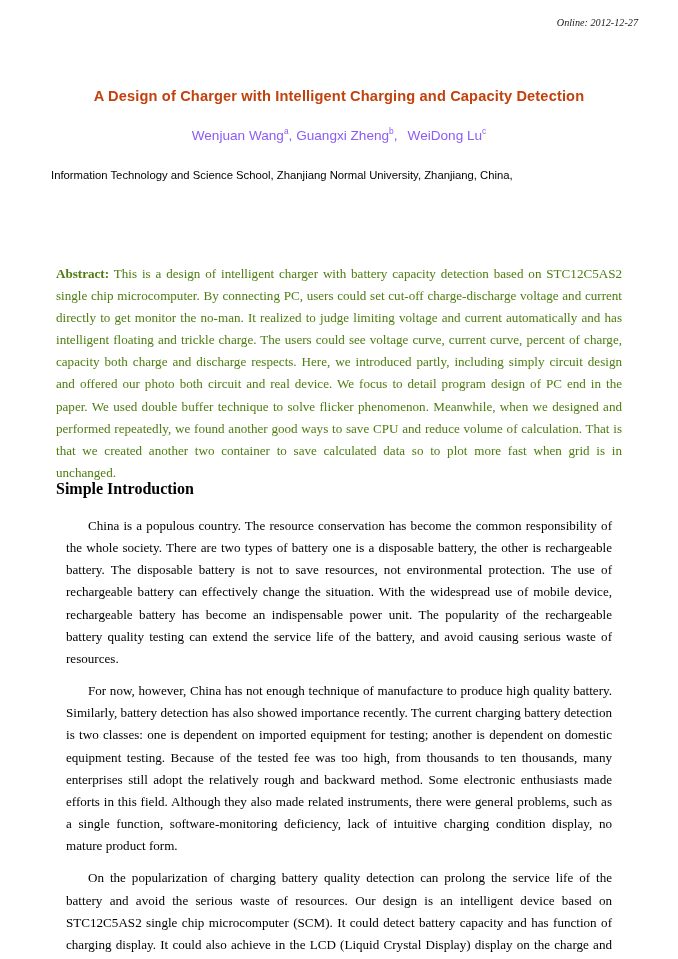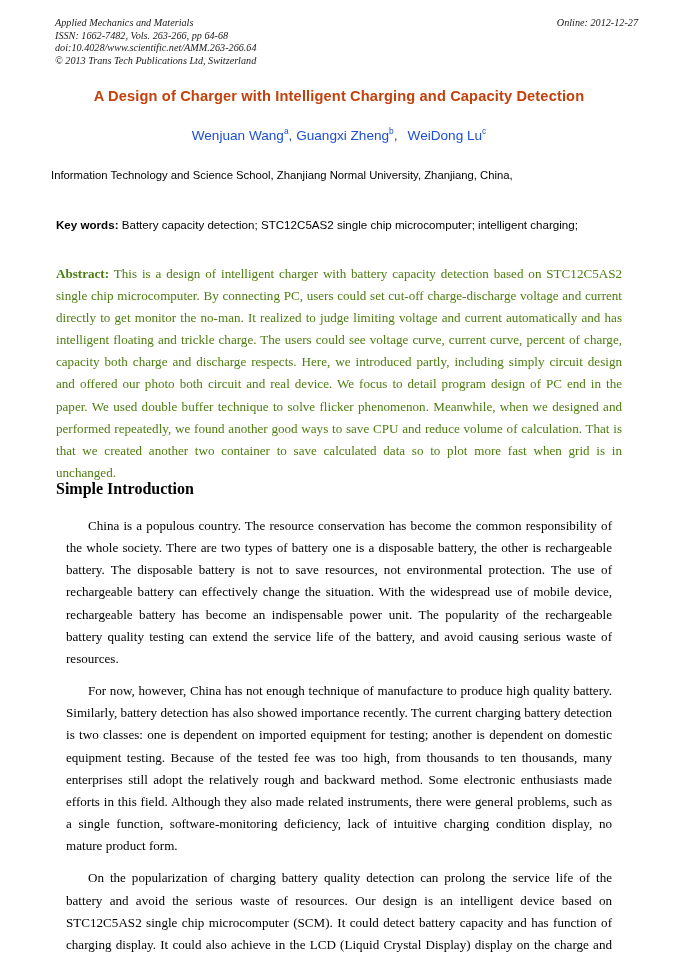--- a/index.html
+++ b/index.html
@@ -69,21 +69,21 @@
 
   
   .authors {
     position: absolute;
     top: 128px;
     left: 50px;
     right: 50px;
     text-align: center;
     font-family: "Liberation Sans", "DejaVu Sans", sans-serif;
     font-size: 13.6px;
-    color: #1d4ed8;
+    color: #8b5cf6;
   }
   .authors sup {
     font-size: 8.4px;
     vertical-align: super;
     line-height: 0;
   }
   .authors .gap {
     display: inline-block;
     width: 10px;
   }
@@ -174,39 +174,32 @@
     text-indent: 22px;
   }
 </style>
 </head>
 <body>
 
 <div class="page">
 
   <div class="journal-header clearfix">
     <div class="hdr-right">Online: 2012-12-27</div>
-    <div class="hdr-left">
-      <div class="line">Applied Mechanics and Materials</div>
-      <div class="line">ISSN: 1662-7482, Vols. 263-266, pp 64-68</div>
-      <div class="line">doi:10.4028/www.scientific.net/AMM.263-266.64</div>
-      <div class="line">© 2013 Trans Tech Publications Ltd, Switzerland</div>
-    </div>
   </div>
 
   <div class="paper-title">A Design of Charger with Intelligent Charging and Capacity Detection</div>
 
   <div class="authors">
     <span>Wenjuan Wang</span><sup>a</sup><span>, </span><span>Guangxi Zheng</span><sup>b</sup><span>,</span><span class="gap"></span><span>WeiDong Lu</span><sup>c</sup>
   </div>
 
   <div class="affiliation">
     <span>Information Technology and Science School, Zhanjiang Normal University, Zhanjiang, China,</span>
   </div>
 
-  <div class="keywords"><b>Key words:</b><span> Battery capacity detection; STC12C5AS2 single chip microcomputer; intelligent charging;</span></div>
 
   <div class="abstract"><b>Abstract:</b><span> This is a design of intelligent charger with battery capacity detection based on STC12C5AS2 single chip microcomputer. By connecting PC, users could set cut-off charge-discharge voltage and current directly to get monitor the no-man. It realized to judge limiting voltage and current automatically and has intelligent floating and trickle charge. The users could see voltage curve, current curve, percent of charge, capacity both charge and discharge respects. Here, we introduced partly, including simply circuit design and offered our photo both circuit and real device. We focus to detail program design of PC end in the paper. We used double buffer technique to solve flicker phenomenon. Meanwhile, when we designed and performed repeatedly, we found another good ways to save CPU and reduce volume of calculation. That is that we created another two container to save calculated data so to plot more fast when grid is in unchanged.</span></div>
 
   <div class="section-heading">Simple Introduction</div>
 
   <div class="body-text">
     <p>China is a populous country. The resource conservation has become the common responsibility of the whole society. There are two types of battery one is a disposable battery, the other is rechargeable battery. The disposable battery is not to save resources, not environmental protection. The use of rechargeable battery can effectively change the situation. With the widespread use of mobile device, rechargeable battery has become an indispensable power unit. The popularity of the rechargeable battery quality testing can extend the service life of the battery, and avoid causing serious waste of resources.</p>
     <p>For now, however, China has not enough technique of manufacture to produce high quality battery. Similarly, battery detection has also showed importance recently. The current charging battery detection is two classes: one is dependent on imported equipment for testing; another is dependent on domestic equipment testing. Because of the tested fee was too high, from thousands to ten thousands, many enterprises still adopt the relatively rough and backward method. Some electronic enthusiasts made efforts in this field. Although they also made related instruments, there were general problems, such as a single function, software-monitoring deficiency, lack of intuitive charging condition display, no mature product form.</p>
     <p>On the popularization of charging battery quality detection can prolong the service life of the battery and avoid the serious waste of resources. Our design is an intelligent device based on STC12C5AS2 single chip microcomputer (SCM). It could detect battery capacity and has function of charging display. It could also achieve in the LCD (Liquid Crystal Display) display on the charge and discharge voltage, electric current, battery capacity, charging and discharging state, cell type and other functions. At the same time, the device has function of intelligent floating and trickle charge. By connecting PC, it gets data with high accuracy and has an automatically terminated</p>
   </div>

